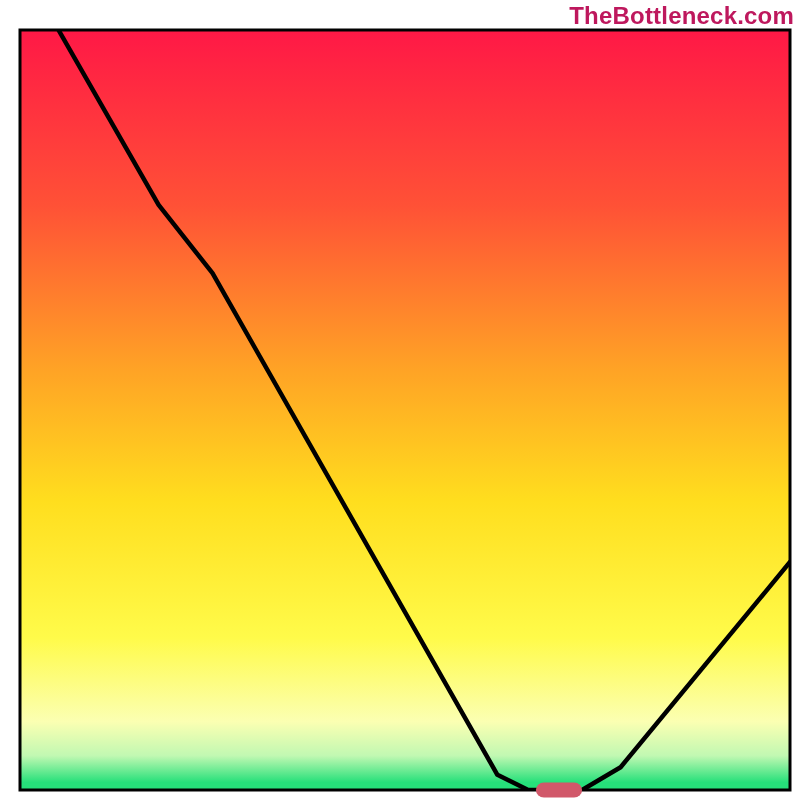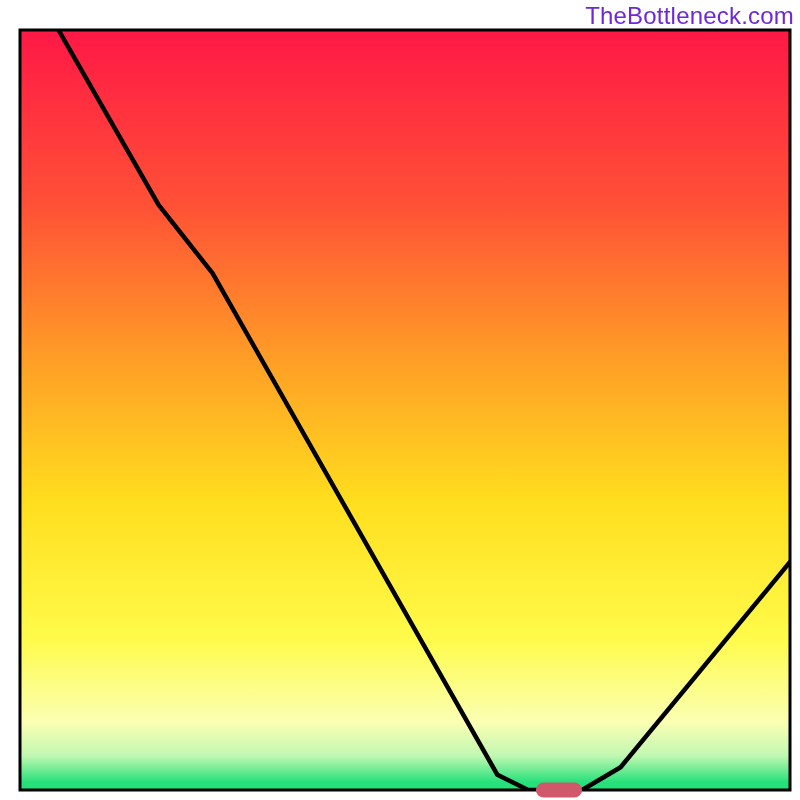--- a/index.html
+++ b/index.html
@@ -13,22 +13,22 @@
   .wrap {
     position: relative;
     width: 800px;
     height: 800px;
   }
   .watermark {
     position: absolute;
     top: 2px;
     right: 6px;
     font-size: 24px;
-    font-weight: 400;
-    color: #6d28d9;
+    font-weight: 700;
+    color: #be185d;
     letter-spacing: 0.2px;
     z-index: 30;
     text-align: right;
   }
   svg {
     position: absolute;
     inset: 0;
     width: 800px;
     height: 800px;
   }

